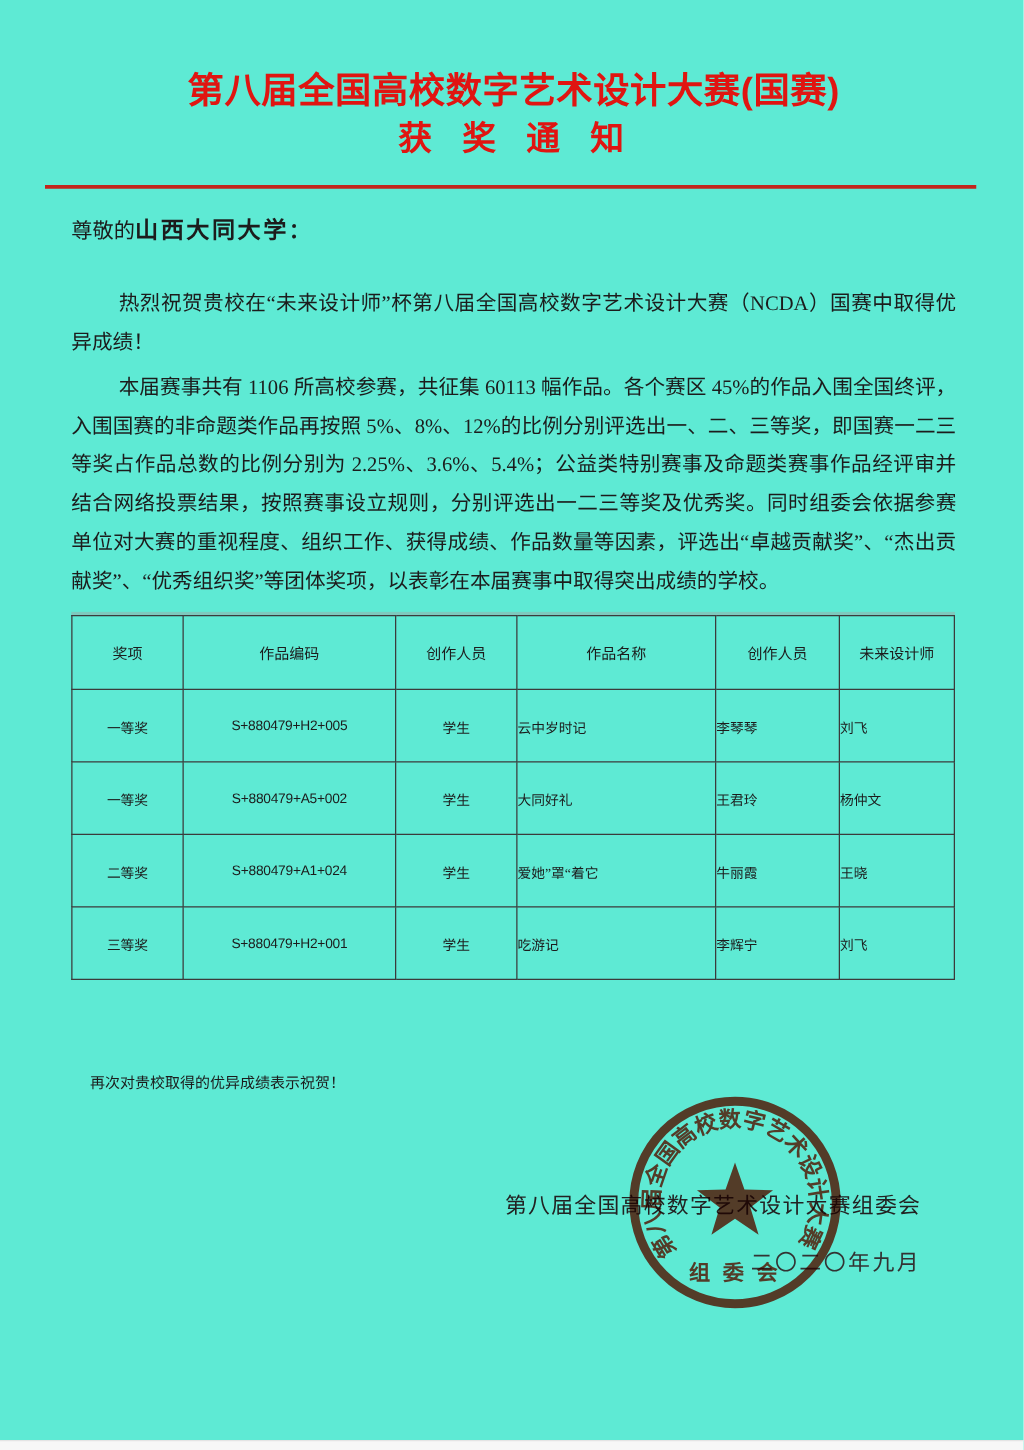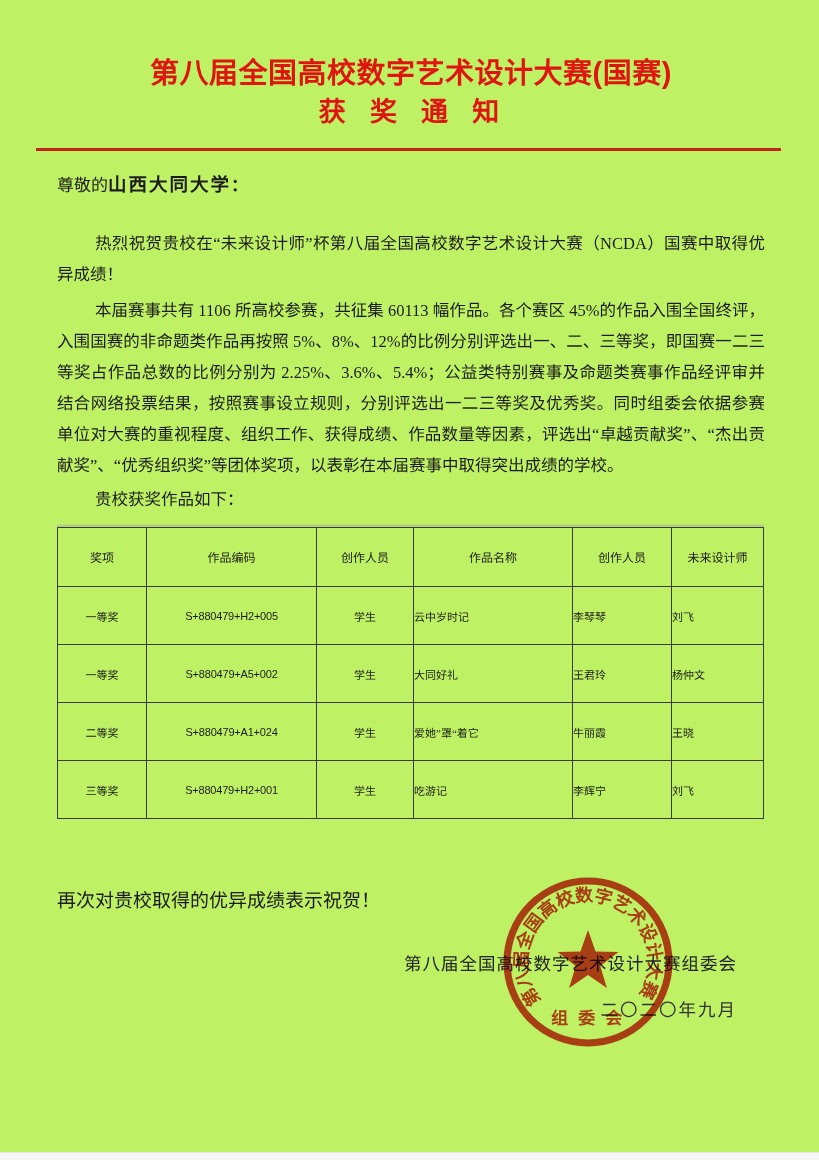--- a/index.html
+++ b/index.html
@@ -1,20 +1,20 @@
 <!DOCTYPE html>
 <html lang="zh-CN"><head>
 <meta charset="utf-8">
 <style>
   html,body{margin:0;padding:0;background:#ffffff;}
   .page{
     position:relative;
     width:819px;height:1160px;
     margin:0 auto;
-    background:#bef264;
+    background:#5eead4;
     overflow:hidden;
     font-family:"Liberation Serif","DejaVu Serif",serif;
     color:#1c1c1c;
   }
   .content{padding:0 54px 0 57px;}
 
   
   .title1{
     margin:52px 0 0 0;
     text-align:center;
@@ -89,22 +89,22 @@
   .c-title{width:158px;text-align:left;padding-left:10px;}
   .c-creator{width:98px;text-align:left;padding-left:12px;}
   .c-teacher{width:91px;text-align:left;padding-left:12px;}
   th.c-code,th.c-title,th.c-creator,th.c-teacher{
     font-family:"Liberation Serif","DejaVu Serif",serif;
     font-weight:normal;text-align:center;padding-left:0;letter-spacing:0;font-size:16px;
   }
 
   
   .closing{
-    margin:70px 0 0 0;
-    font-size:19px;
+    margin:70px 0 0 15px;
+    font-size:12px;
     line-height:24px;
   }
   .sig-org{
     position:absolute;
     top:950px;right:82px;
     font-size:17.5px;
     letter-spacing:1px;
     color:#222;
   }
   .sig-date{
@@ -141,21 +141,20 @@
   <div class="content">
 
     <h1 class="title1">第八届全国高校数字艺术设计大赛(国赛)</h1>
     <h2 class="title2">获 奖 通 知</h2>
     <div class="rule"></div>
 
     <p class="greeting"><span>尊敬的</span><span class="school">山西大同大学</span><span class="colon">：</span></p>
 
     <p class="para p1">热烈祝贺贵校在“未来设计师”杯第八届全国高校数字艺术设计大赛（NCDA）国赛中取得优异成绩！</p>
     <p class="para p2">本届赛事共有 1106 所高校参赛，共征集 60113 幅作品。各个赛区 45%的作品入围全国终评，入围国赛的非命题类作品再按照 5%、8%、12%的比例分别评选出一、二、三等奖，即国赛一二三等奖占作品总数的比例分别为 2.25%、3.6%、5.4%；公益类特别赛事及命题类赛事作品经评审并结合网络投票结果，按照赛事设立规则，分别评选出一二三等奖及优秀奖。同时组委会依据参赛单位对大赛的重视程度、组织工作、获得成绩、作品数量等因素，评选出“卓越贡献奖”、“杰出贡献奖”、“优秀组织奖”等团体奖项，以表彰在本届赛事中取得突出成绩的学校。</p>
-    <p class="para p3">贵校获奖作品如下：</p>
 
     <table class="awards">
       <thead>
         <tr>
           <th class="c-award">奖项</th>
           <th class="c-code">作品编码</th>
           <th class="c-group">创作人员</th>
           <th class="c-title">作品名称</th>
           <th class="c-creator">创作人员</th>
           <th class="c-teacher">未来设计师</th>

